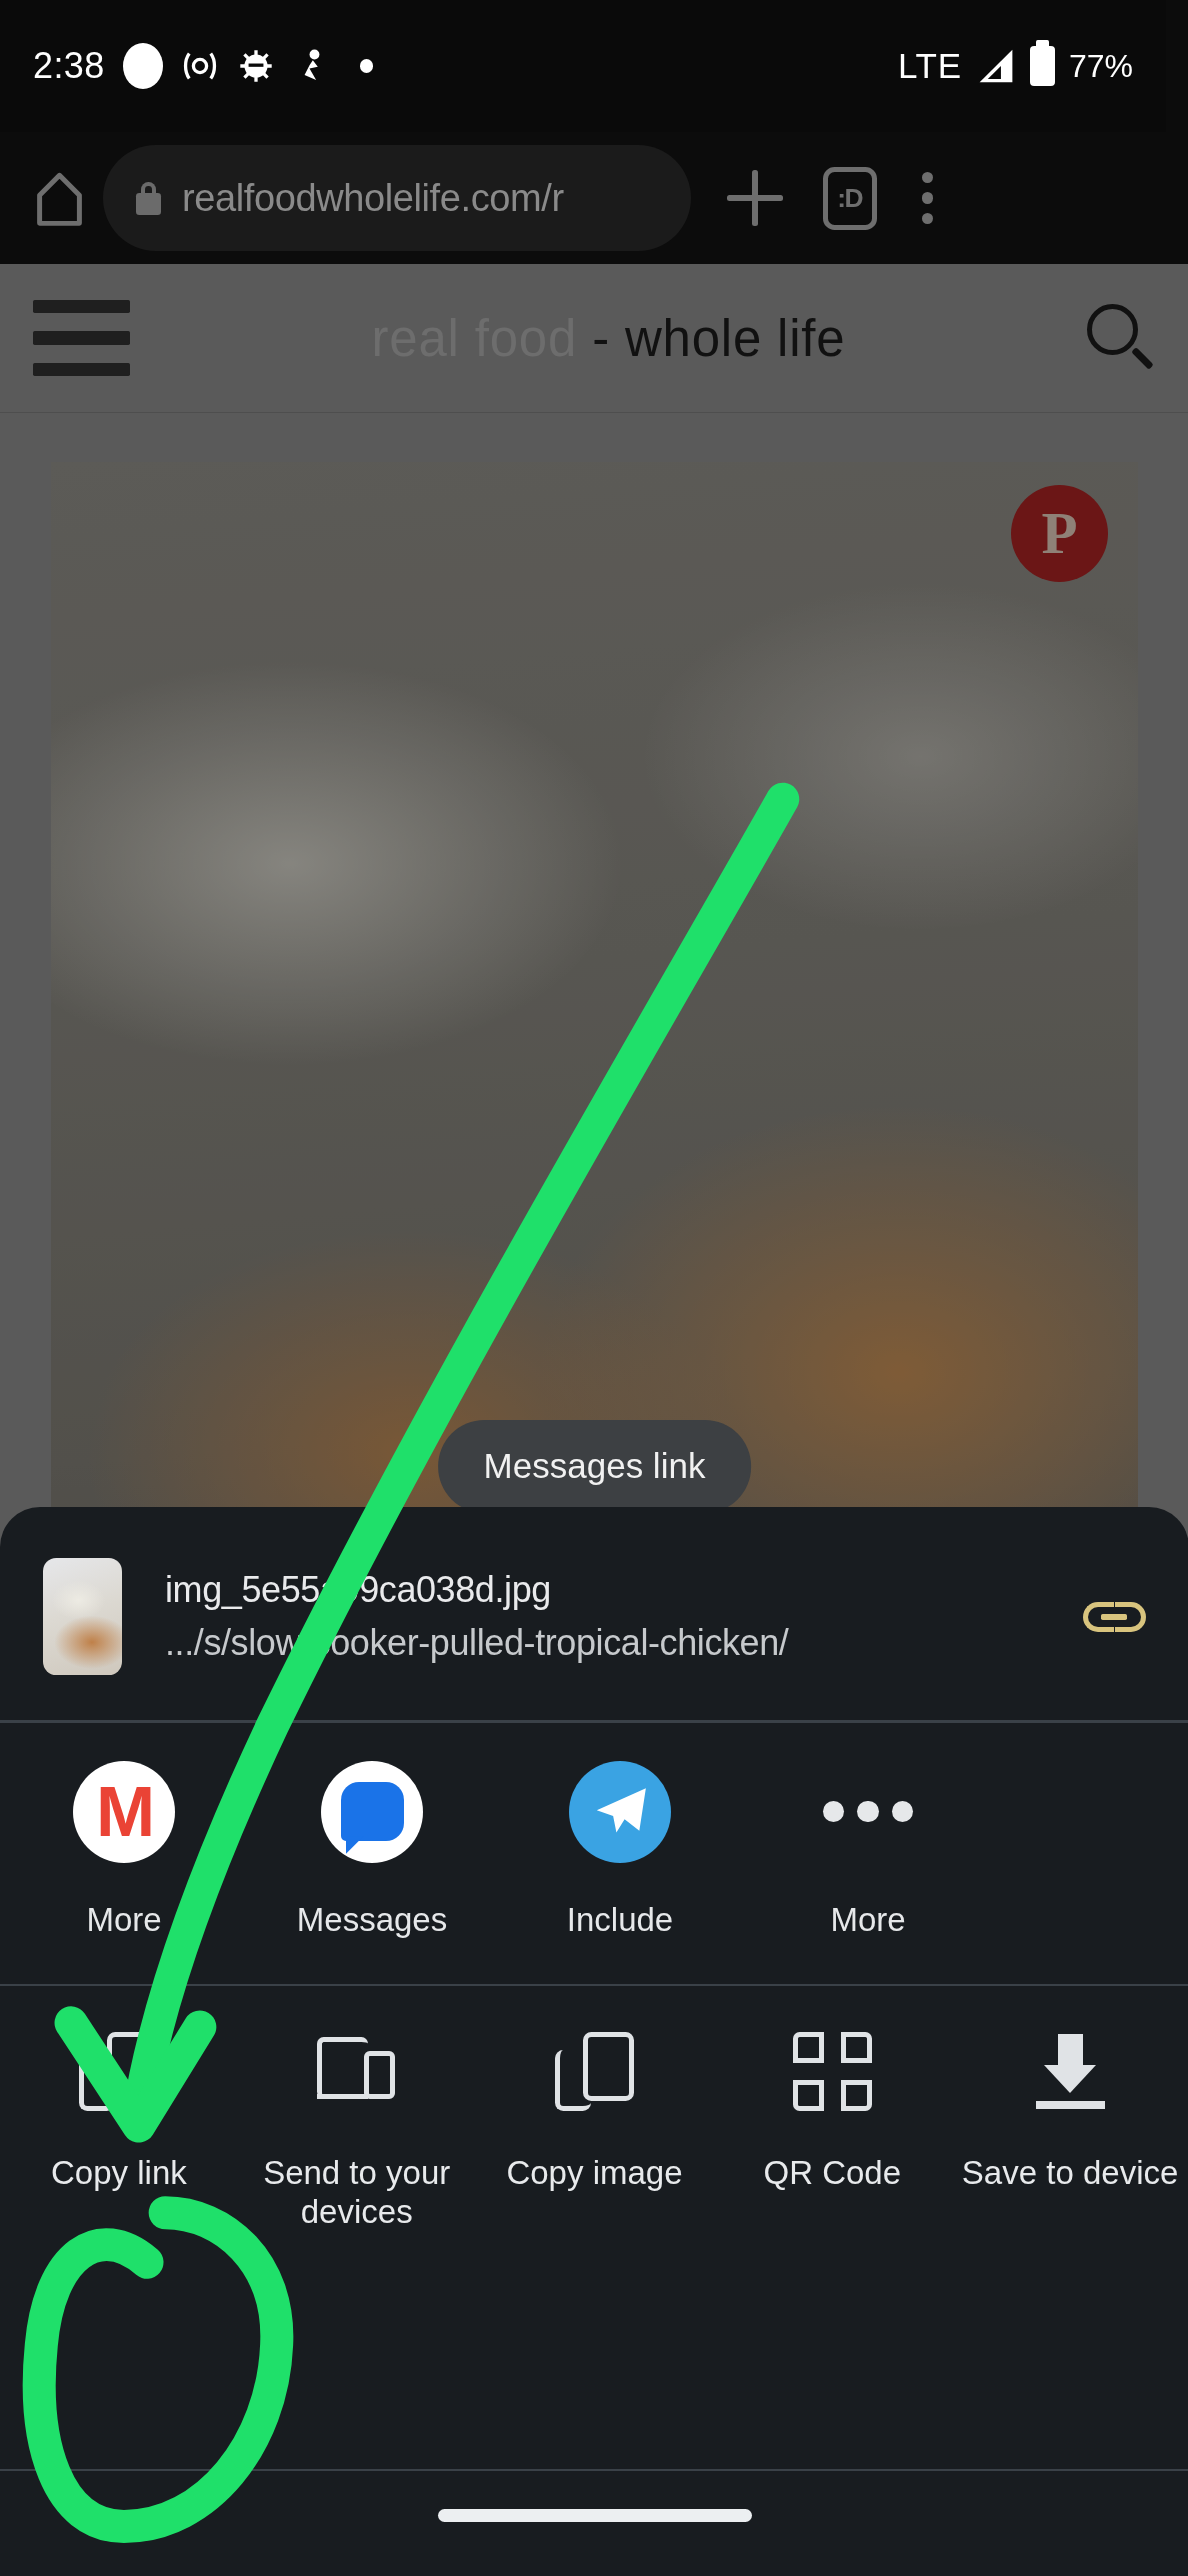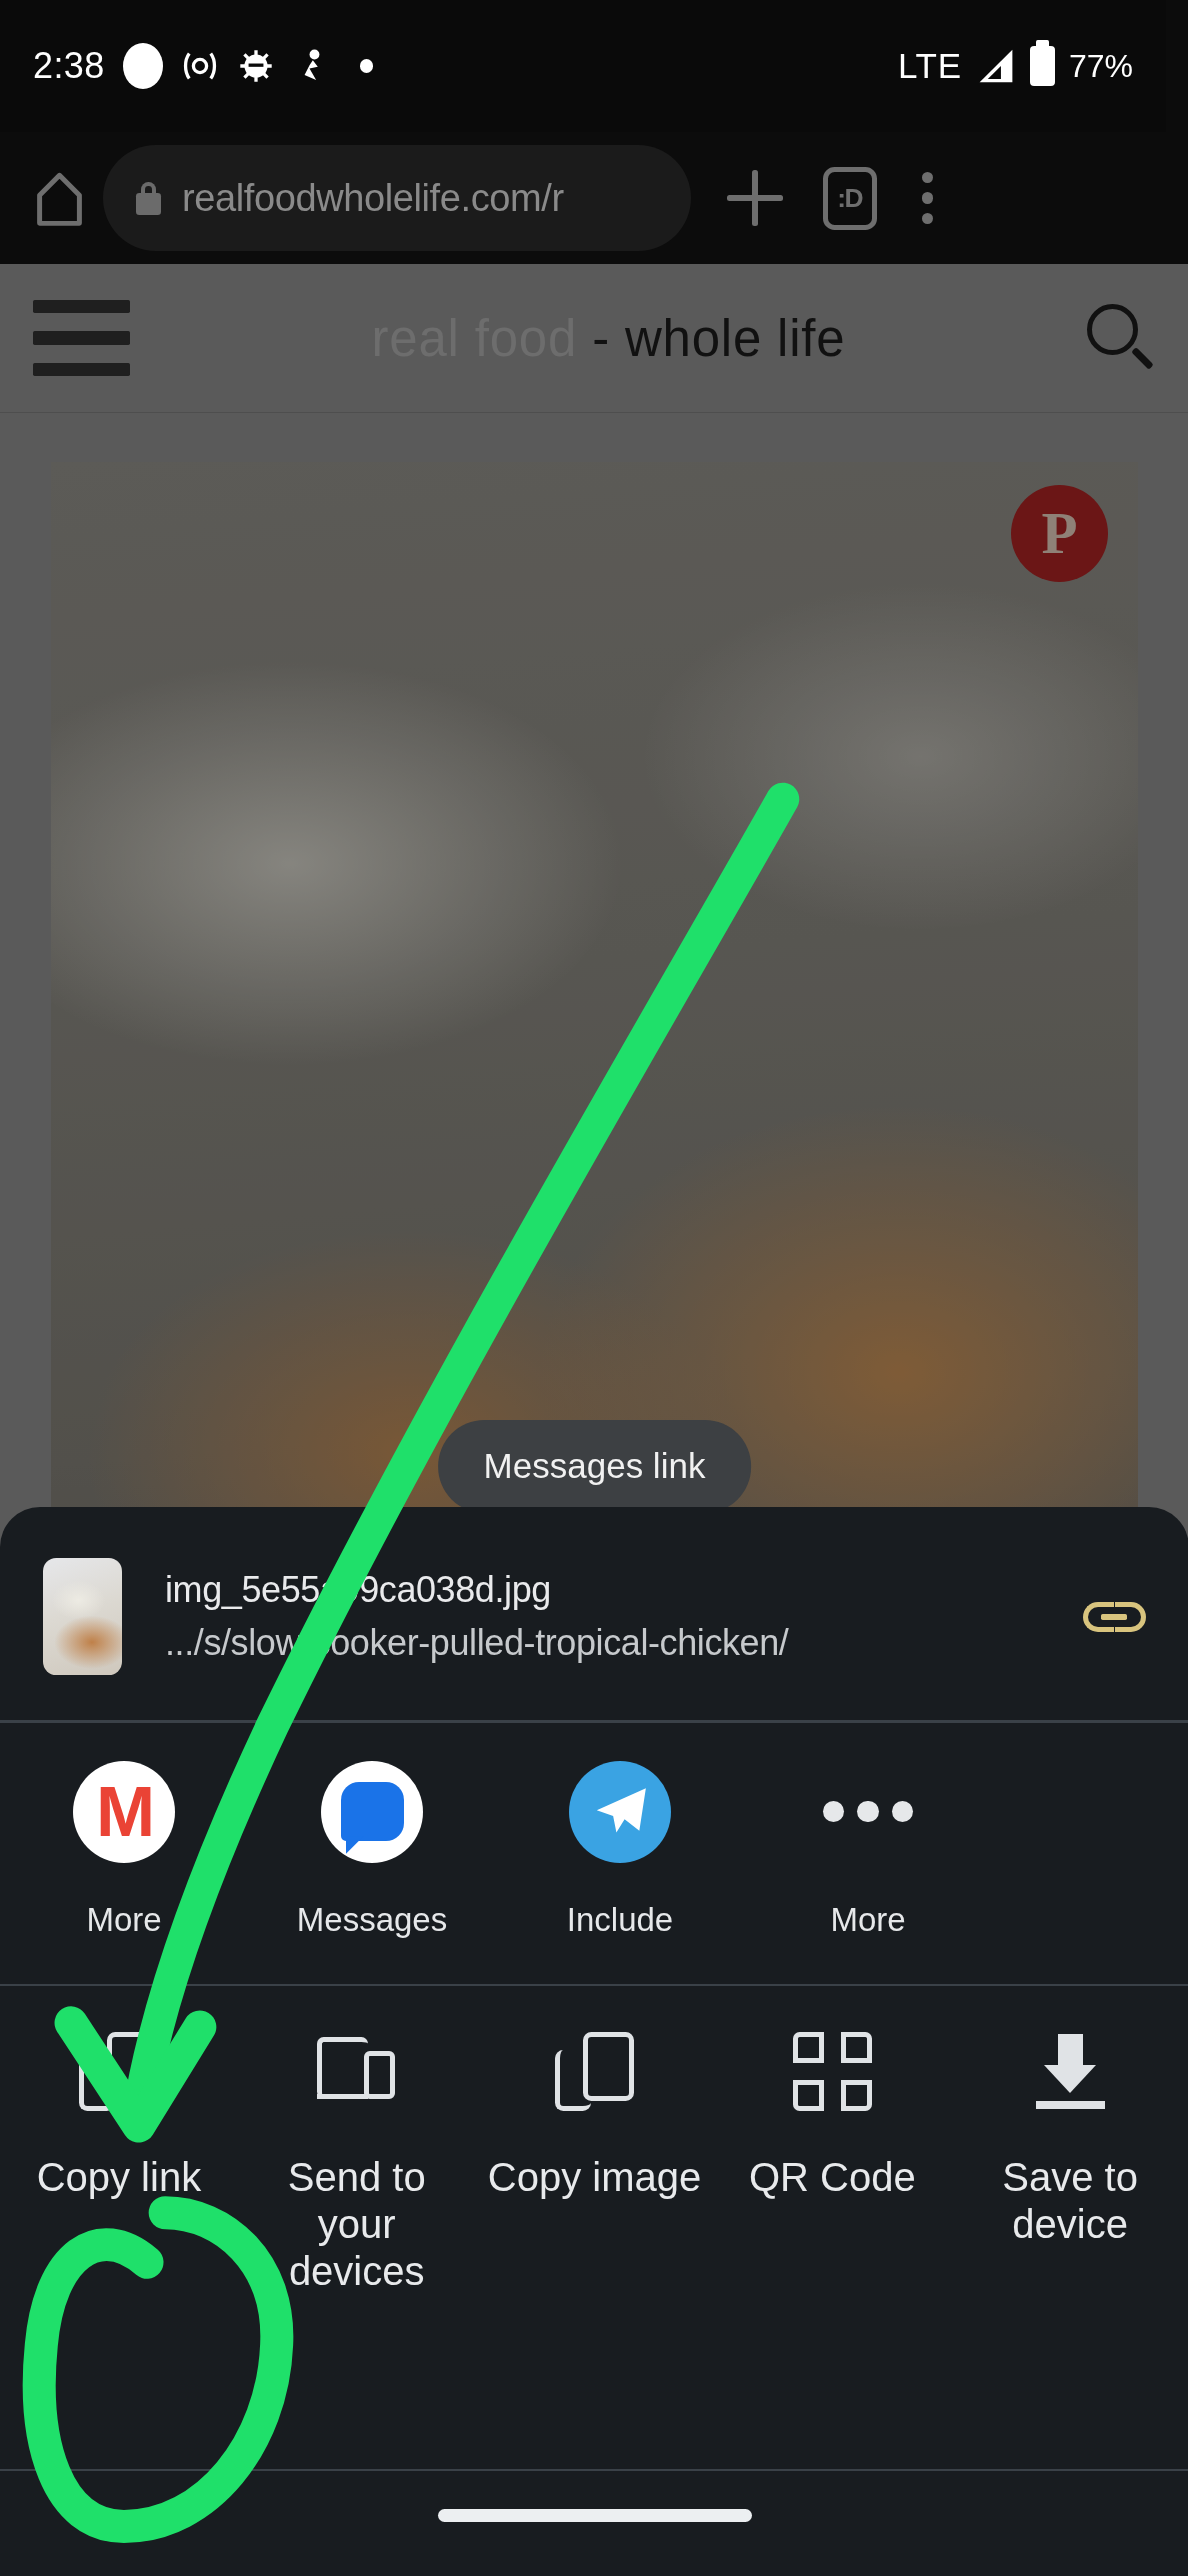--- a/index.html
+++ b/index.html
@@ -125,21 +125,21 @@
   .gmail-m { font-size: 71px; font-weight: bold; font-family: "Liberation Sans", sans-serif; color: #ea4335; line-height: 1; letter-spacing:-3.3px; }
   .msg-bubble { width: 63px; height: 59px; background: #1a73e8; border-radius: 18px 18px 18px 5px; position: relative; }
   .msg-bubble:after { content:''; position:absolute; left: 5px; bottom:-13.2px; width:18px; height:18px; background:#1a73e8; clip-path: polygon(0 100%, 0 0, 100% 0); }
   .tg { width:102px; height:102px; border-radius:50%; background:#3aa3e3; display:flex; align-items:center; justify-content:center; }
   .more-dots { display:flex; gap: 13.2px; }
   .more-dots i { width: 21.5px; height: 21.5px; border-radius: 50%; background: #e6e8ea; display:block; }
 
   .actions { display: flex; padding: 46px 0 0 0; }
   .action { width: 248px; display: flex; flex-direction: column; align-items: center; }
   .action-ico { width: 79px; height: 79px; position: relative; }
-  .action-label { color: #e8eaec; font-size: 40px; margin-top: 43px; text-align: center; line-height: 1.18; width: 223px; }
+  .action-label { color: #e8eaec; font-size: 33px; margin-top: 43px; text-align: center; line-height: 1.18; width: 223px; }
 
   .copy-ico .front { position:absolute; right: 0; top: 0; width: 51px; height: 69px; border: 5.8px solid #e0e3e6; border-radius: 8.3px; }
   .copy-ico .back { position:absolute; left: 0; bottom: 0; width: 36px; height: 61px; border: 5.8px solid #e0e3e6; border-radius: 8.3px; border-right:none; border-top:none; }
   .dev-ico .big { position:absolute; left: 0; top: 5px; width: 51px; height: 61px; border: 5.8px solid #e0e3e6; border-radius: 6.6px; border-right: none; border-bottom: none;}
   .dev-ico .big2 { position:absolute; left: 0; bottom: 11.6px; width: 51px; height: 5.8px; background:#e0e3e6; }
   .dev-ico .small { position:absolute; right: 1.7px; bottom: 11.6px; width: 31px; height: 48px; border: 5.8px solid #e0e3e6; border-radius: 5.8px; }
   .qr-ico i { position:absolute; width: 31px; height: 31px; border: 5.8px solid #e0e3e6; }
   .qr-ico .tl { left:0; top:0; border-radius: 6.6px 0 0 0; }
   .qr-ico .tr { right:0; top:0; border-radius: 0 6.6px 0 0; }
   .qr-ico .bl { left:0; bottom:0; border-radius: 0 0 0 6.6px; }

